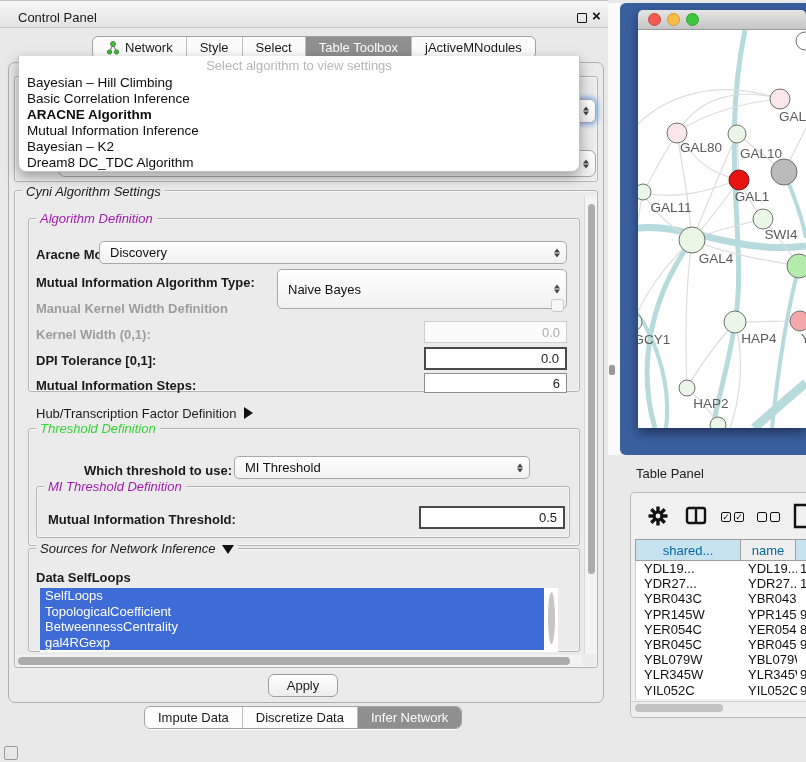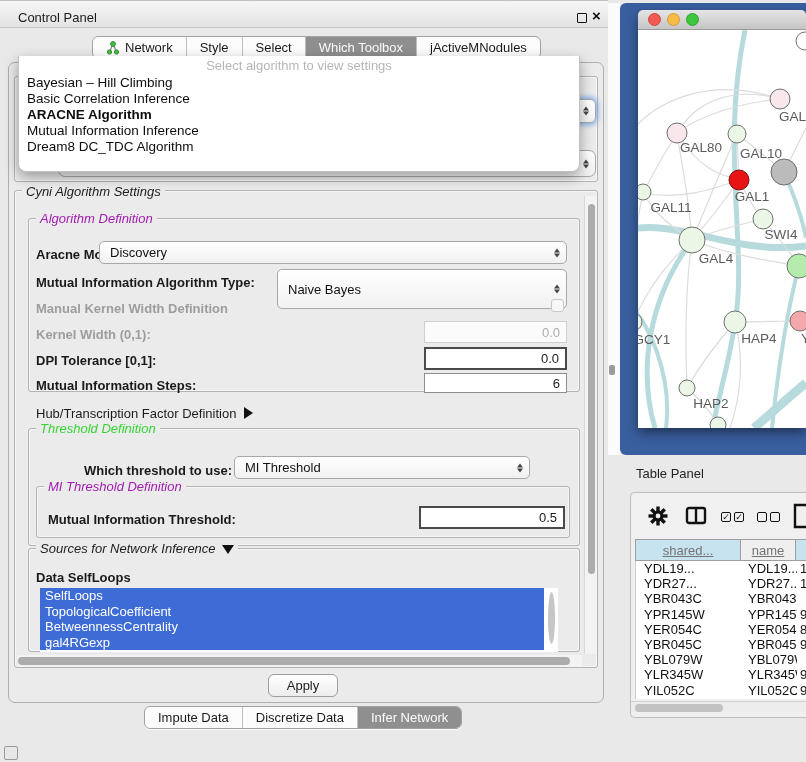--- a/index.html
+++ b/index.html
@@ -77,21 +77,21 @@
   #divider-handle { left:609px; top:365px; width:6px; height:10px; background:#9A9A9A; border-radius:2px; box-shadow:0 1px 0 #fff; }
 
   
   #tp-title { left:636px; top:466px; font-size:13px; color:#222; }
   #table-panel { left:630px; top:492px; width:176px; height:226px; background:#F0F0F0; border:1px solid #BDBDBD; border-right:none; border-radius:5px 0 0 5px; overflow:hidden; position:absolute; }
   .ticon { position:absolute; top:14px; }
   .cbpair { display:flex; gap:3px; }
   .cb { width:10px; height:10px; border:1.6px solid #111; border-radius:2px; font-size:9px; line-height:8px; font-weight:bold; text-align:center; color:#111; }
   #ttable { position:absolute; left:4px; top:46px; width:240px; }
   .thead { display:flex; height:22px; }
-  .th { border:1px solid #9E9E9E; border-left:none; display:flex; align-items:center; justify-content:center; font-size:13px; color:#737373;text-decoration:underline; }
+  .th { border:1px solid #9E9E9E; border-left:none; display:flex; align-items:center; justify-content:center; font-size:13px; color:#0369a1; }
   .th:first-child { border-left:1px solid #9E9E9E; }
   .th.hl { background:#C7E3EF; } .th.plain { background:#EFEFEF; }
   .c0 { width:106px; } .c1 { width:55px; } .c2 { width:70px; }
   #tbody { background:#FFF; height:138px; overflow:hidden; border-left:1px solid #CFCFCF; }
   .trow { display:flex; height:15.2px; line-height:15.2px; font-size:13px; color:#111; }
   .tcell { overflow:hidden; white-space:nowrap; }
   .tcell.c0 { padding-left:8px; } .tcell.c1 { padding-left:6px; } .tcell.c2 { padding-left:3px; }
   #tscroll { position:absolute; left:0; top:208px; width:176px; height:11px; background:#EDEDED; border-top:1px solid #CFCFCF; }
   #tscroll .thumb { left:4px; top:1.5px; width:88px; height:8px; background:#C2C2C2; }
 
@@ -116,21 +116,21 @@
     </svg>
     <span>Network</span>
   </div>
   <div class="seg">
       <span>Style</span>
     </div>
   <div class="seg">
       <span>Select</span>
     </div>
   <div class="seg active">
-      <span>Which Toolbox</span>
+      <span>Table Toolbox</span>
     </div>
   <div class="seg">
       <span>jActiveMNodules</span>
     </div>
 </div>
 
 <div class="abs" id="main-panel"></div>
 
 <div class="group abs" id="behind-group"></div>
 <div class="combo abs" id="behind-combo1">
@@ -235,20 +235,21 @@
     </div>
 </div>
 
 <div class="abs" id="dropdown">
   <div id="dd-prompt">Select algorithm to view settings</div>
   <div class="dd-items">
       <div class="dd-item">Bayesian – Hill Climbing</div>
       <div class="dd-item">Basic Correlation Inference</div>
       <div class="dd-item dd-bold">ARACNE Algorithm</div>
       <div class="dd-item">Mutual Information Inference</div>
+      <div class="dd-item">Bayesian – K2</div>
       <div class="dd-item">Dream8 DC_TDC Algorithm</div>
     </div>
 </div>
 
 <div class="abs" id="gap-strip"></div>
 <div class="abs" id="net-frame"></div>
 <div class="abs" id="net-window">
   <div id="net-titlebar">
     <div class="light" style="background:#F25A52; border:1px solid #CC4540;"></div>
     <div class="light" style="background:#F7BC45; border:1px solid #D59B33;"></div>

